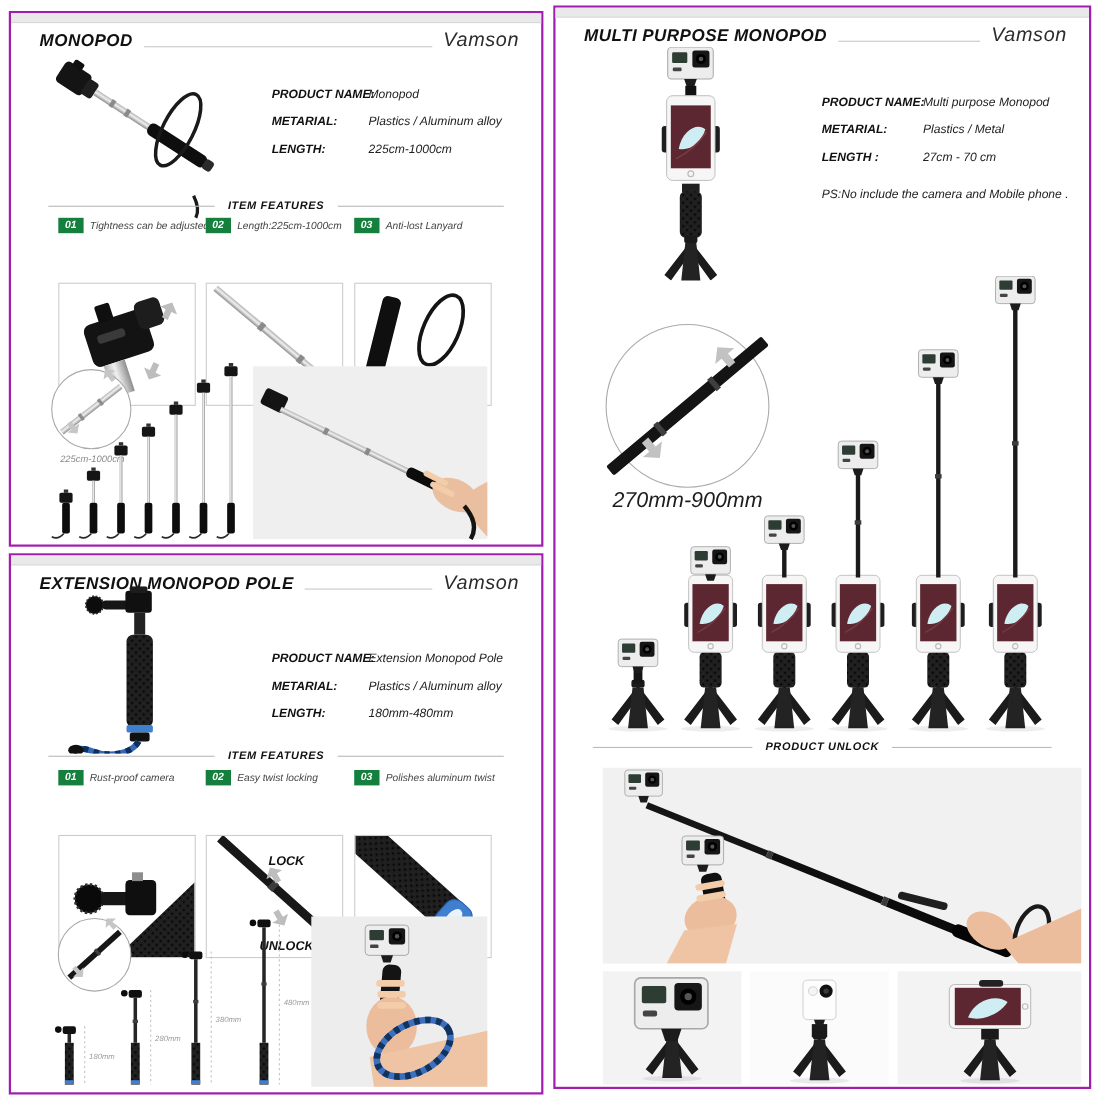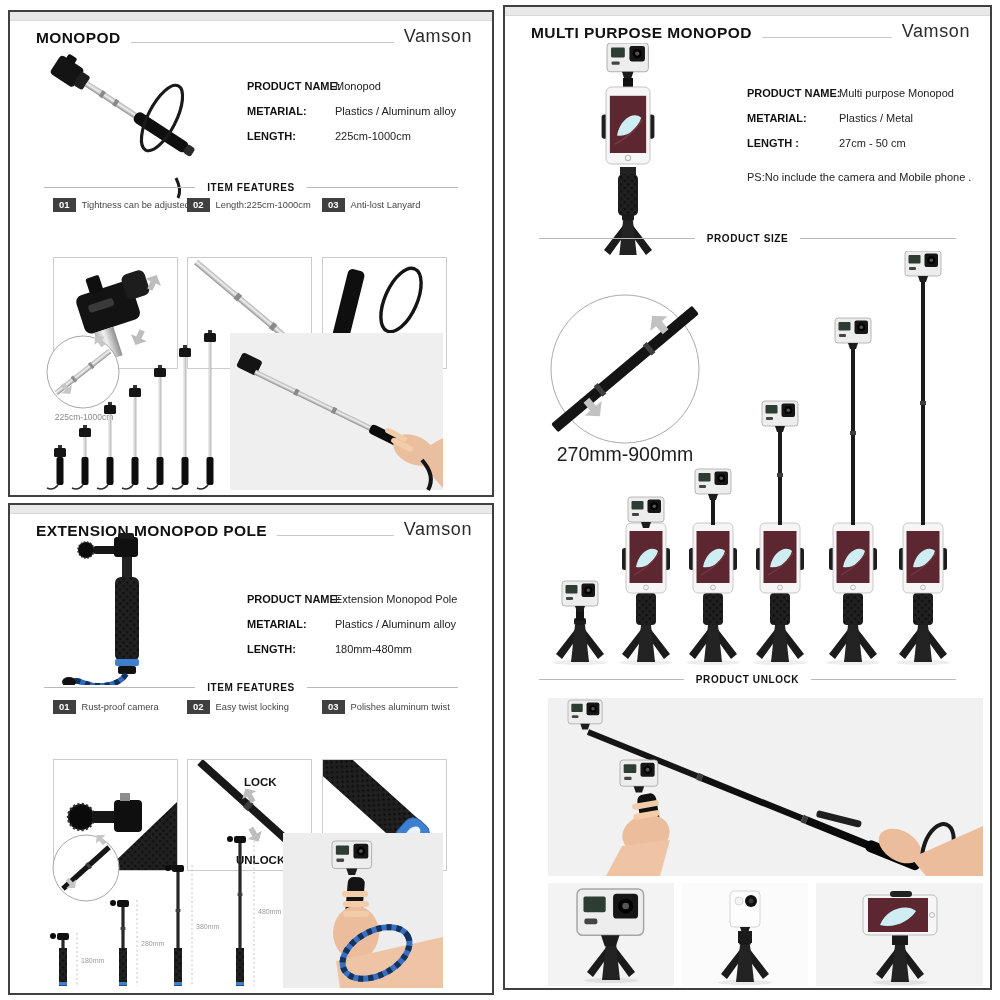--- a/index.html
+++ b/index.html
@@ -1,39 +1,39 @@
 <!DOCTYPE html>
 <html><head>
 <meta charset="utf-8">
 <style>
   html,body{margin:0;padding:0;}
   body{
     width:1000px;height:1000px;position:relative;background:#ffffff;
     font-family:"Liberation Sans", sans-serif;color:#222;overflow:hidden;
   }
-  .panel{position:absolute;background:#fff;border:2px solid #404040;box-sizing:border-box;}
+  .panel{position:absolute;background:#fff;border:2px solid #a21caf;box-sizing:border-box;font-style:italic;}
   #panel-monopod{left:8px;top:10px;width:486px;height:487px;}
   #panel-extension{left:8px;top:503px;width:486px;height:492px;}
   #panel-multi{left:503px;top:5px;width:489px;height:985px;}
   .graybar{position:absolute;left:0;top:0;right:0;height:8px;background:#e9e9e9;border-bottom:1px solid #d9d9d9;}
   .phead{position:absolute;left:26px;right:20px;top:14px;display:flex;align-items:flex-end;}
   .ptitle{font-size:15.5px;font-weight:700;letter-spacing:.4px;color:#111;white-space:nowrap;}
   .pline{flex:1;border-bottom:1px solid #c9c9c9;margin:0 10px 4px 10px;height:1px;}
   .pbrand{font-size:18px;font-weight:500;letter-spacing:.6px;color:#2b2b2b;white-space:nowrap;}
   .specs{position:absolute;}
   .spec-row{display:flex;margin-bottom:12px;font-size:11px;line-height:13px;}
   .spec-label{width:88px;font-weight:700;color:#111;white-space:nowrap;}
   .spec-value{color:#222;white-space:nowrap;}
   .note{position:absolute;font-size:11px;color:#222;white-space:nowrap;}
   .sect{position:absolute;left:34px;right:34px;display:flex;align-items:center;}
   .sect .ln{flex:1;border-top:1px solid #b9b9b9;height:0;}
   .sect .tx{margin:0 12px;font-weight:700;font-size:10px;letter-spacing:.6px;color:#111;white-space:nowrap;}
   .feat{position:absolute;width:125px;}
   .feat-head{display:flex;align-items:center;margin-bottom:4px;}
-  .feat-num{background:#404040;color:#fff;font-size:9.5px;font-weight:700;padding:1px 6px 2px 6px;margin-right:6px;}
+  .feat-num{background:#15803d;color:#fff;font-size:9.5px;font-weight:700;padding:1px 6px 2px 6px;margin-right:6px;}
   .feat-label{font-size:9.3px;color:#454545;white-space:nowrap;}
   .feat-box{width:123px;height:110px;border:1px solid #cccccc;background:#fff;overflow:hidden;margin-top:45px;}
   .imgwrap{position:absolute;}
   .photo{position:absolute;background:#f1f1f1;}
   svg{display:block;}
   svg text{font-family:"Liberation Sans", sans-serif;}
 </style>
 </head>
 <body>
 
@@ -474,30 +474,25 @@
     <div class="spec-row">
       <span class="spec-label" style="width:92px">PRODUCT NAME:</span>
       <span class="spec-value">Multi purpose Monopod</span>
     </div>
     <div class="spec-row">
       <span class="spec-label" style="width:92px">METARIAL:</span>
       <span class="spec-value">Plastics / Metal</span>
     </div>
     <div class="spec-row">
       <span class="spec-label" style="width:92px">LENGTH :</span>
-      <span class="spec-value">27cm - 50 cm</span>
+      <span class="spec-value">27cm - 70 cm</span>
     </div>
   </div>
   <div class="note" style="left:242px;top:164px">PS:No include the camera and Mobile phone .</div>
 
-  <div class="sect" style="top:226px">
-    <span class="ln"></span>
-      <span class="tx">PRODUCT SIZE</span>
-      <span class="ln"></span>
-  </div>
 
   <div class="imgwrap" style="left:0;top:244px">
     <svg width="484" height="420" viewBox="0 0 484 420">
 
       <g>
         <circle cx="120" cy="118" r="74" fill="#fff" stroke="#aaaaaa"></circle>
         <g transform="rotate(50 120 118)">
           <rect x="114.5" y="26" width="11" height="184" rx="2" fill="#141414"></rect>
           <rect x="113.2" y="84" width="13.6" height="5" fill="#3f3f3f"></rect>
           <rect x="113.2" y="148" width="13.6" height="5" fill="#3f3f3f"></rect>

